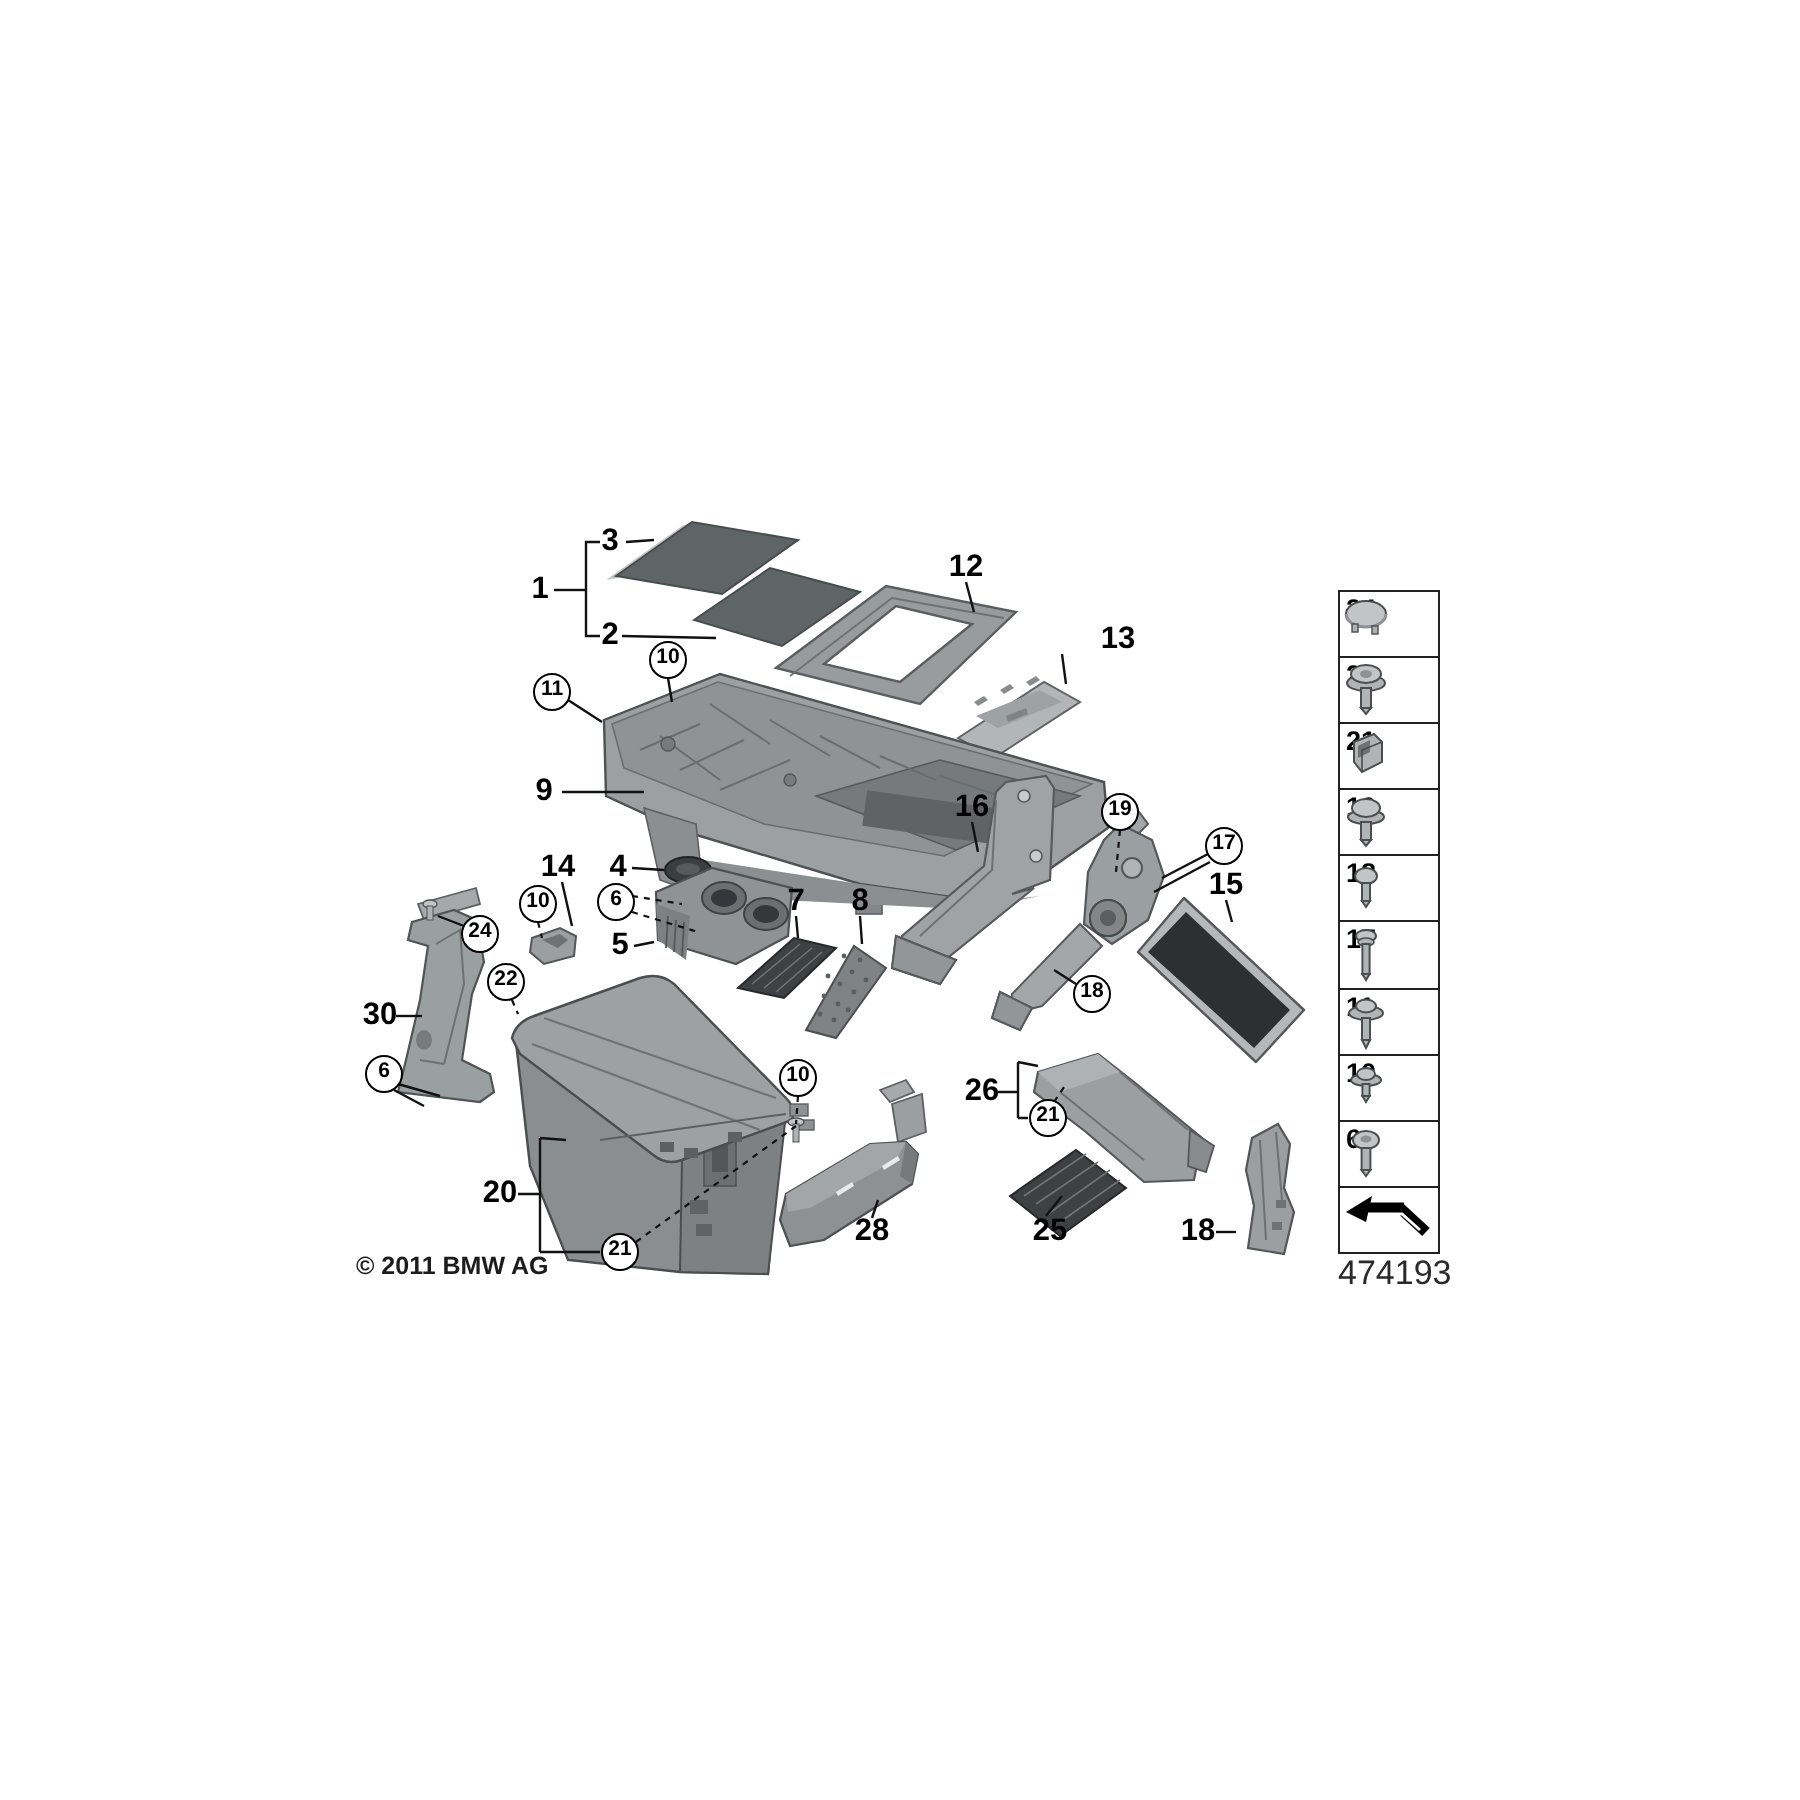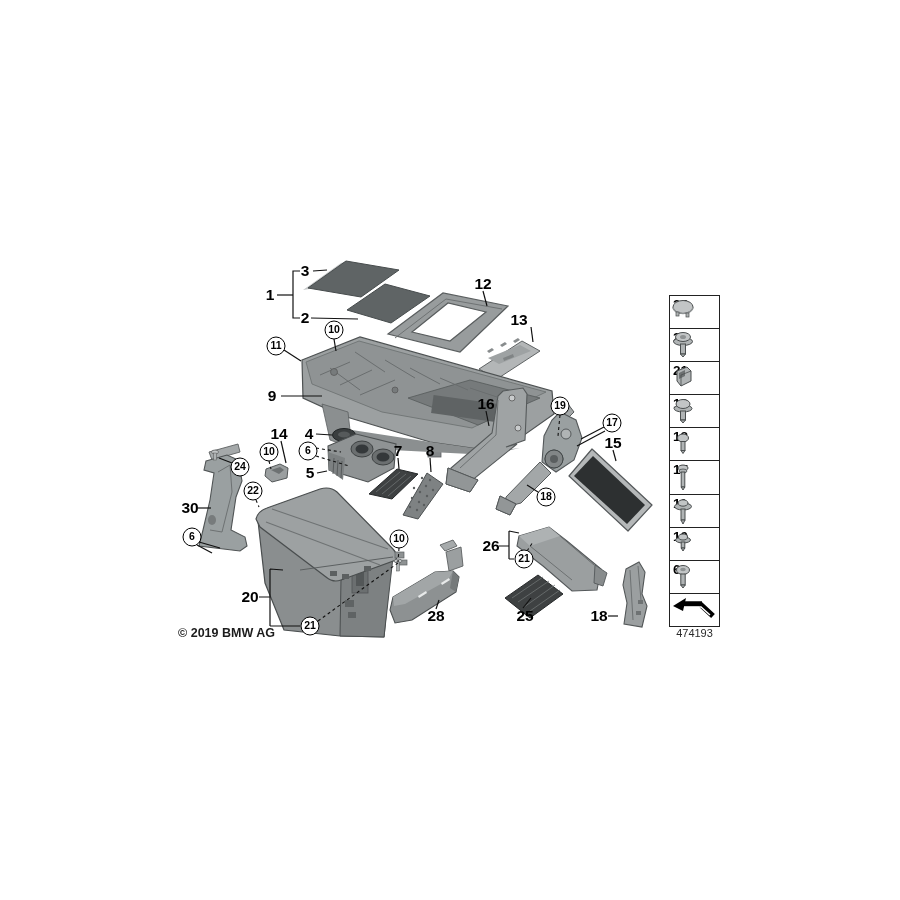--- a/index.html
+++ b/index.html
@@ -12,21 +12,21 @@
          border:1.7px solid #000;border-radius:50%;background:#fff;box-sizing:border-box;
          font-weight:bold;font-size:10.5px;line-height:15px;text-align:center;color:#000;cursor:pointer;}
   #sidebar{position:absolute;left:669px;top:295px;width:51px;border:1px solid #222;
            box-sizing:border-box;background:#fff;}
   .cell{position:relative;height:33.1px;border-bottom:1px solid #222;box-sizing:border-box;cursor:pointer;}
   .cell:last-child{border-bottom:none;}
   .cell .num{position:absolute;left:3px;top:1px;font-weight:bold;font-size:13.5px;color:#000;}
   .cell svg.icon{position:absolute;right:0;top:1px;}
   .arrowcell{position:relative;height:32px;cursor:pointer;}
   #ref-num{position:absolute;left:669px;top:627px;width:51px;text-align:center;
-           font-size:11px;color:#2a2a2a;}
+           font-size:17px;color:#2a2a2a;}
   #copyright{position:absolute;left:178px;top:626px;font-size:12.5px;font-weight:bold;color:#1c1c1c;}
 </style>
 </head>
 <body>
 
 <div id="stage">
 
 <svg width="900" height="900" viewBox="0 0 900 900">
 
   <g>
@@ -245,21 +245,21 @@
 
 <div class="lbl" style="left:270px;top:295px">1</div>
 <div class="lbl" style="left:305px;top:318px">2</div>
 <div class="lbl" style="left:305px;top:271px">3</div>
 <div class="lbl" style="left:309px;top:434px">4</div>
 <div class="lbl" style="left:310px;top:473px">5</div>
 <div class="lbl" style="left:398px;top:451px">7</div>
 <div class="lbl" style="left:430px;top:451px">8</div>
 <div class="lbl" style="left:272px;top:396px">9</div>
 <div class="lbl" style="left:483px;top:284px">12</div>
-<div class="lbl" style="left:519px;top:320px">13</div>
+<div class="lbl" style="left:559px;top:320px">13</div>
 <div class="lbl" style="left:279px;top:434px">14</div>
 <div class="lbl" style="left:613px;top:443px">15</div>
 <div class="lbl" style="left:486px;top:404px">16</div>
 <div class="lbl" style="left:250px;top:597px">20</div>
 <div class="lbl" style="left:190px;top:508px">30</div>
 <div class="lbl" style="left:525px;top:616px">25</div>
 <div class="lbl" style="left:491px;top:546px">26</div>
 <div class="lbl" style="left:599px;top:616px">18</div>
 <div class="lbl" style="left:436px;top:616px">28</div>
 
@@ -361,15 +361,15 @@
   <div class="arrowcell">
     <svg width="49" height="30" style="position:absolute;left:0;top:1px">
       <path d="M12,9 L32,9 M30,9 L43,21" stroke="#000" stroke-width="5.5" fill="none"></path>
       <polygon points="3,11 16,3 13,16" fill="#000"></polygon>
       <path d="M14,12 L31,12 L40,20" stroke="#fff" stroke-width="1.5" fill="none"></path>
     </svg>
   </div>
 </div>
 
 <div id="ref-num">474193</div>
-<div id="copyright">© 2019 BMW AG</div>
+<div id="copyright">© 2011 BMW AG</div>
 
 </div>
 
 </body></html>

